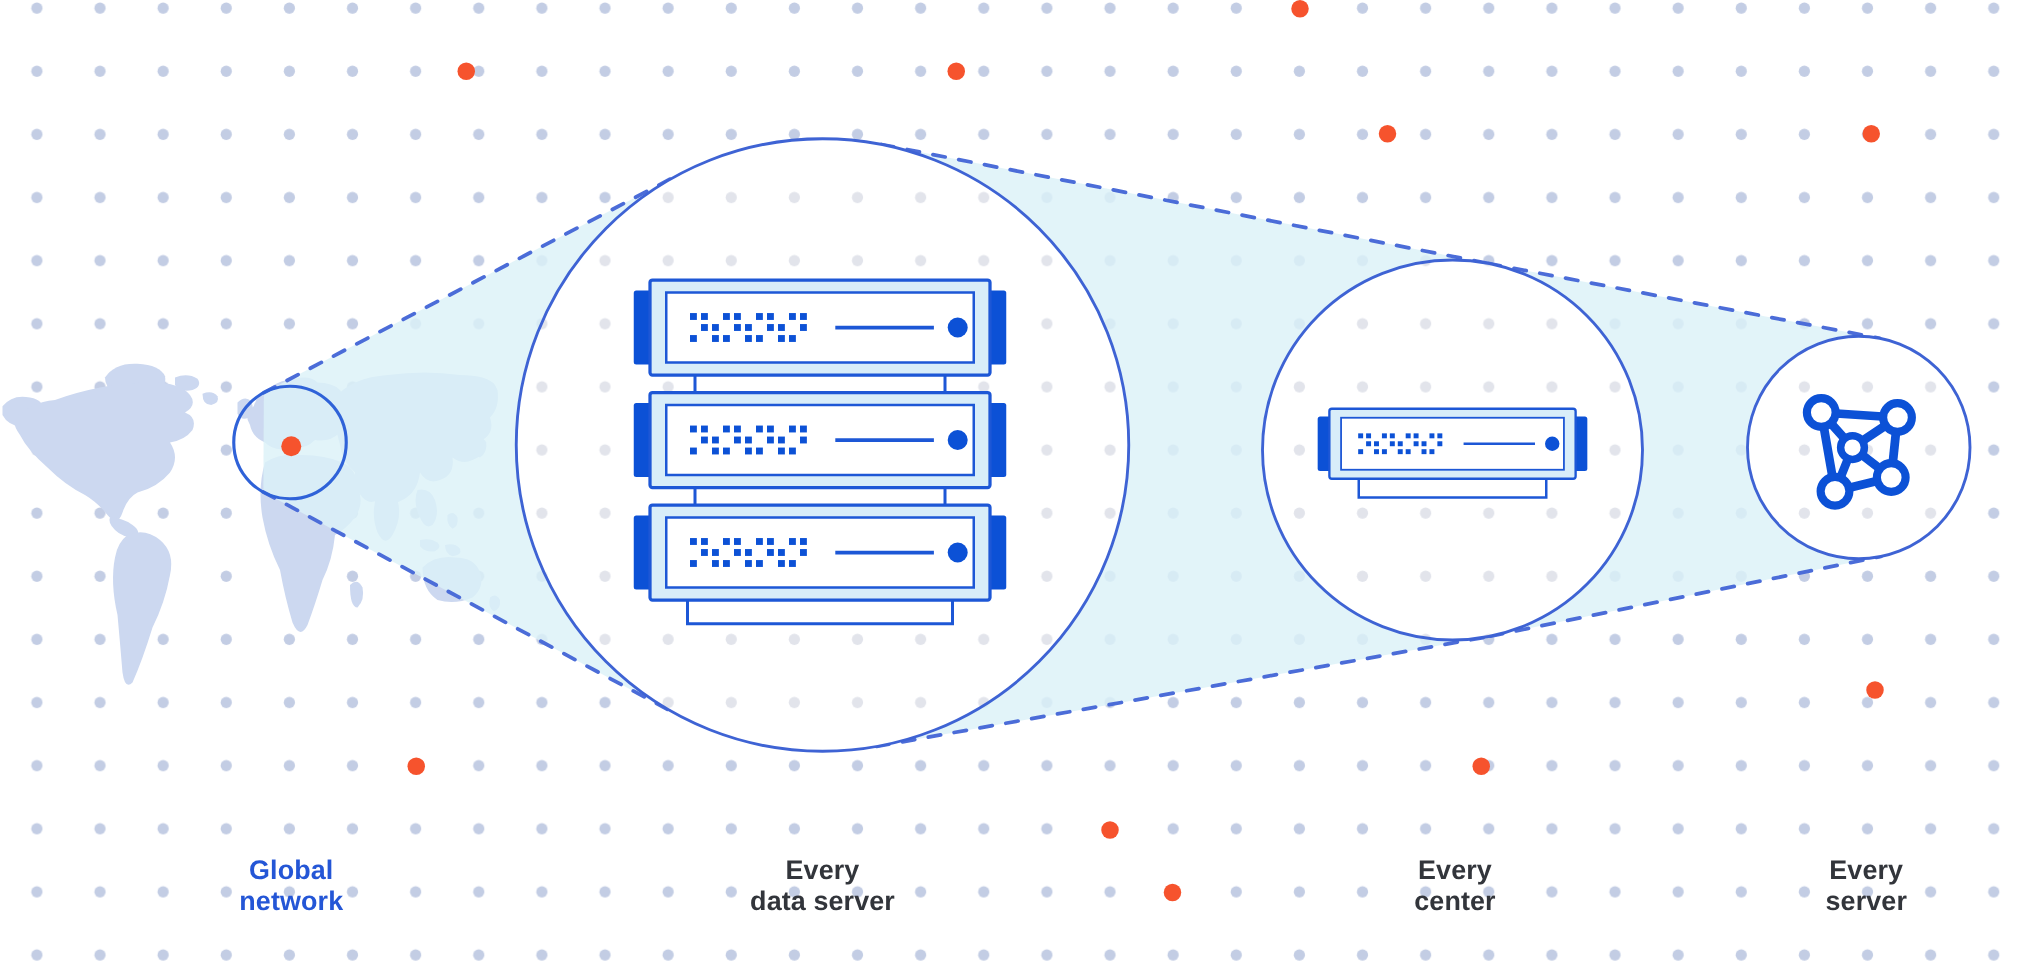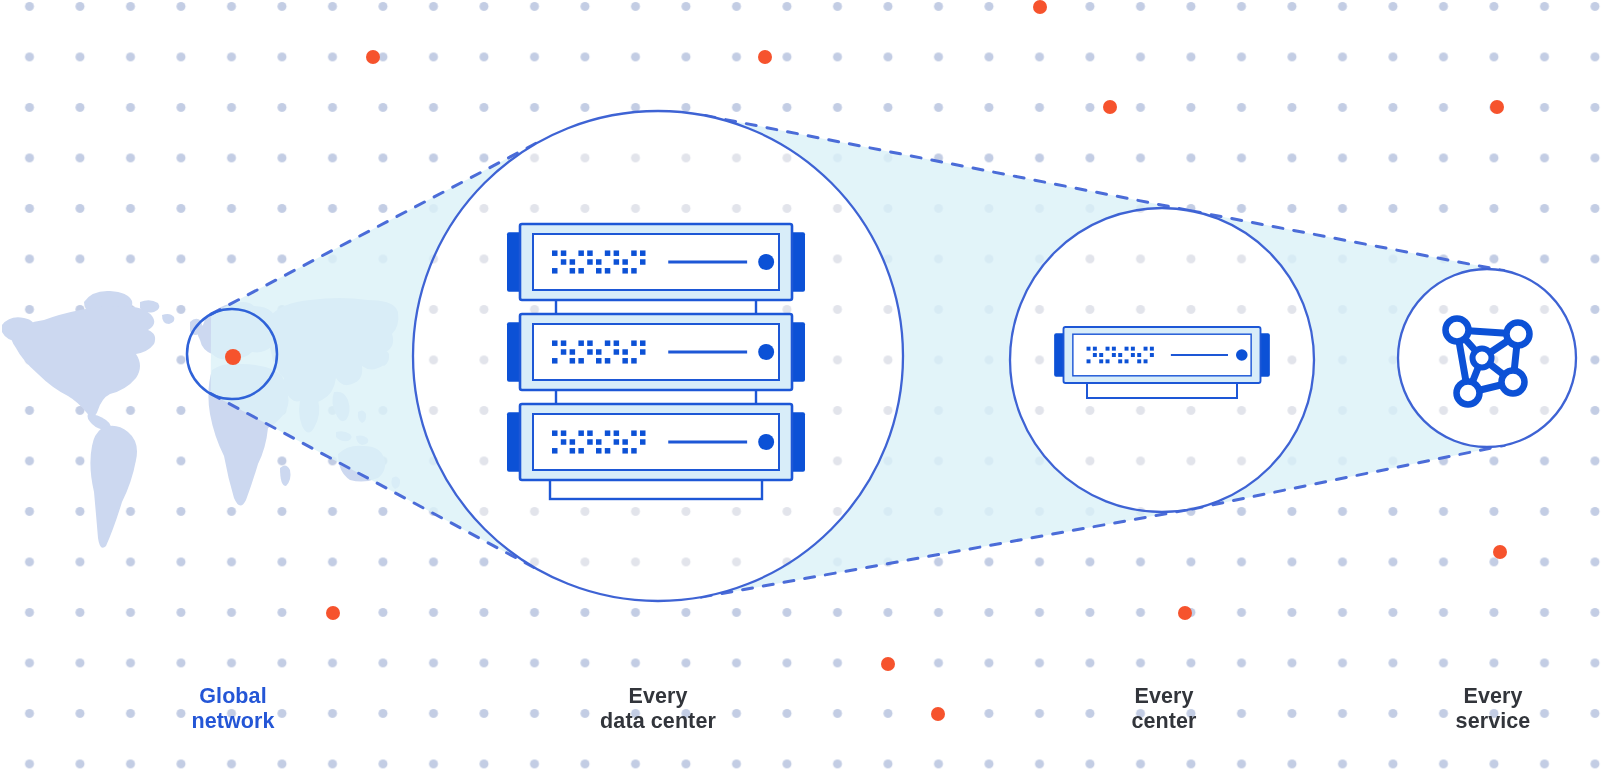--- a/index.html
+++ b/index.html
@@ -239,24 +239,24 @@
       </g>
     </svg>
 
   <div class="labels">
     <div class="lbl" id="lbl-global" style="left: 233px; color: rgb(36, 86, 214);">
       <span>Global</span><br>
       <span>network</span>
     </div>
     <div class="lbl" id="lbl-dc" style="left: 658px; color: rgb(50, 53, 59);">
       <span>Every</span><br>
-      <span>data center</span>
+      <span>data server</span>
     </div>
     <div class="lbl" id="lbl-server" style="left: 1164px; color: rgb(50, 53, 59);">
       <span>Every</span><br>
       <span>center</span>
     </div>
     <div class="lbl" id="lbl-service" style="left: 1493px; color: rgb(50, 53, 59);">
       <span>Every</span><br>
-      <span>service</span>
+      <span>server</span>
     </div>
   </div>
 </div>
 
 </body></html>

